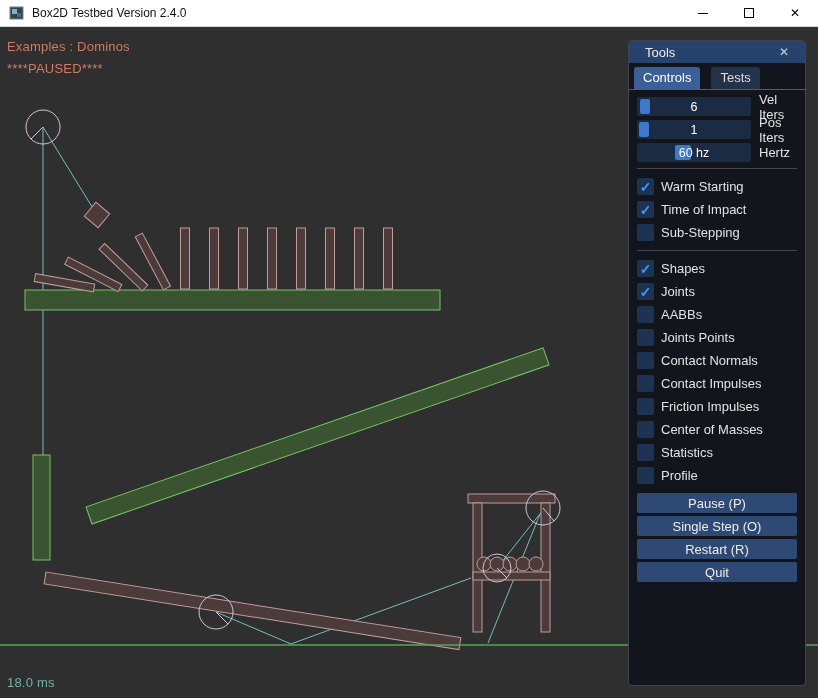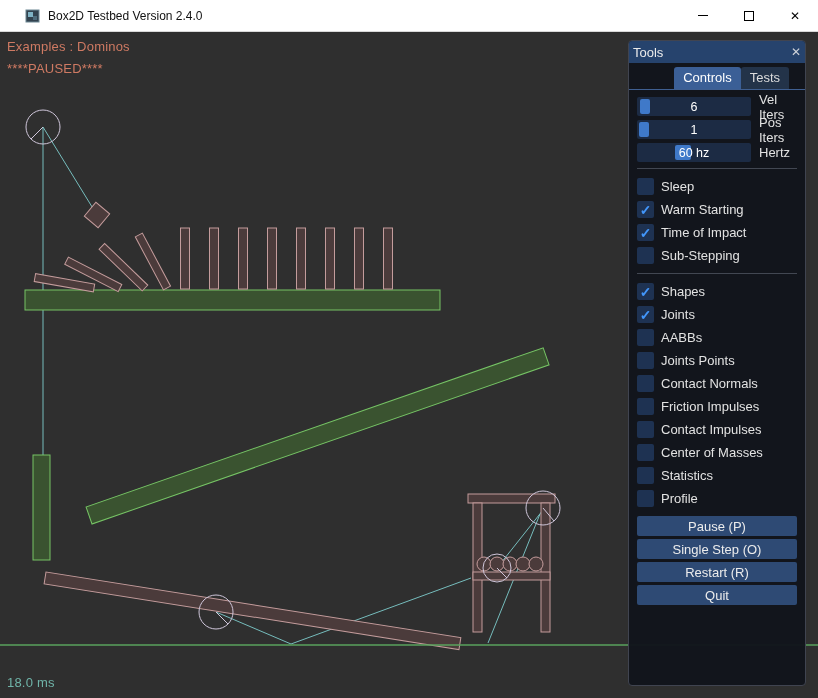--- a/index.html
+++ b/index.html
@@ -1,22 +1,22 @@
 <!DOCTYPE html>
 <html style="--canvas-bg: #2f2f2f; --label-text: #cf7a63; --time-text: #6fb3a8; --static-stroke: #76c465; --static-fill: #3a5330; --dynamic-stroke: #c49c9c; --dynamic-fill: #4b3b3b; --joint: #76bdbd; --circle-stroke: #cfc6da; --ground: #5aa35e; --accent: #4296fa; --button: #2e4a74;"><head>
 <meta charset="utf-8">
 <style>
   * { margin:0; padding:0; box-sizing:border-box; }
   html,body { background:#1a1a1a; }
   body { font-family:"Liberation Sans", sans-serif; }
   .window { position:relative; width:818px; height:698px; background:#2f2f2f; overflow:hidden; }
 
   
-  .titlebar { position:absolute; top:0; left:0; width:818px; height:32px; background:#ffffff;
-              display:flex; align-items:center; border-bottom:1px solid #d8d8d8;padding-left:16px; }
+  .titlebar { position:absolute; top:0; left:0; width:818px; height:27px; background:#ffffff;
+              display:flex; align-items:center; border-bottom:1px solid #d8d8d8; }
   .app-icon { width:16px; height:16px; margin:0 7px 0 9px; display:inline-block; }
   .tb-title { font-size:12px; color:#111; }
   .winbtns { margin-left:auto; display:flex; height:32px; }
   .wb { width:46px; height:32px; display:flex; align-items:center; justify-content:center; cursor:default; }
   .minline { width:10px; height:1px; background:#000; display:block; }
   .maxbox { width:10px; height:10px; border:1px solid #000; display:block; }
   .wb span.glyph { font-size:12px; color:#000; line-height:1; }
 
   
   .canvas { position:absolute; top:32px; left:0; width:818px; height:666px;
@@ -31,23 +31,23 @@
   .lbl { position:absolute; font-size:13px; letter-spacing:0.2px; }
   .example { left:7px; top:7px; color:var(--label-text); }
   .paused  { left:7px; top:29px; color:var(--label-text); }
   .time    { left:7px; bottom:8px; color:var(--time-text); }
 
   
   .tools { position:absolute; left:628px; top:8px; width:178px; height:646px;
            background:rgba(18,21,28,0.97); border:1px solid #404450; border-radius:4px; }
   .ptitle { height:22px; background:#26436d; border-radius:3px 3px 0 0;
             display:flex; align-items:center; justify-content:space-between;
-            padding:0 4px; color:#ebebeb; font-size:13px; }
+            padding:0 16px; color:#ebebeb; font-size:13px; }
   .pclose { color:#cfd3da; font-size:12px; cursor:default; }
-  .tabs { display:flex; gap:0; padding:4px 16px 0 5px; border-bottom:1px solid #3f5f91;justify-content:flex-end; }
+  .tabs { display:flex; gap:11px; padding:4px 16px 0 5px; border-bottom:1px solid #3f5f91; }
   .tab { padding:3px 9px 4px 9px; font-size:13px; color:#dcdcdc; background:#233349;
          border-radius:3px 3px 0 0; cursor:default; }
   .tab.active { background:#3b5f96; color:#fff; }
   .pcontent { padding:7px 8px 0 8px; }
 
   .srow { display:flex; align-items:center; height:19px; margin-bottom:4px; }
   .slider { position:relative; width:114px; height:19px; background:#1c2b44; border-radius:2px; flex:none; }
   .grab { position:absolute; top:2px; height:15px; background:#3f79c9; border-radius:2px; }
   .sval { position:absolute; inset:0; display:flex; align-items:center; justify-content:center;
           color:#fff; font-size:12.5px; }
@@ -205,26 +205,20 @@
           <div class="slider">
             <span class="grab" style="left:38px;width:16px"></span>
             <span class="sval">60 hz</span>
           </div>
           <span class="slabel">Hertz</span>
         </div>
 
         <div class="sep"></div>
 
         <div class="chk">
-          <span class="box">
-              <span class="mark">✓</span>
-            </span>
-          <span class="clabel">Sleep</span>
-        </div>
-        <div class="chk">
           <span class="box checked">
               <span class="mark">✓</span>
             </span>
           <span class="clabel">Warm Starting</span>
         </div>
         <div class="chk">
           <span class="box checked">
               <span class="mark">✓</span>
             </span>
           <span class="clabel">Time of Impact</span>
@@ -265,27 +259,27 @@
         <div class="chk">
           <span class="box">
               <span class="mark">✓</span>
             </span>
           <span class="clabel">Contact Normals</span>
         </div>
         <div class="chk">
           <span class="box">
               <span class="mark">✓</span>
             </span>
+          <span class="clabel">Contact Impulses</span>
+        </div>
+        <div class="chk">
+          <span class="box">
+              <span class="mark">✓</span>
+            </span>
           <span class="clabel">Friction Impulses</span>
-        </div>
-        <div class="chk">
-          <span class="box">
-              <span class="mark">✓</span>
-            </span>
-          <span class="clabel">Contact Impulses</span>
         </div>
         <div class="chk">
           <span class="box">
               <span class="mark">✓</span>
             </span>
           <span class="clabel">Center of Masses</span>
         </div>
         <div class="chk">
           <span class="box">
               <span class="mark">✓</span>

